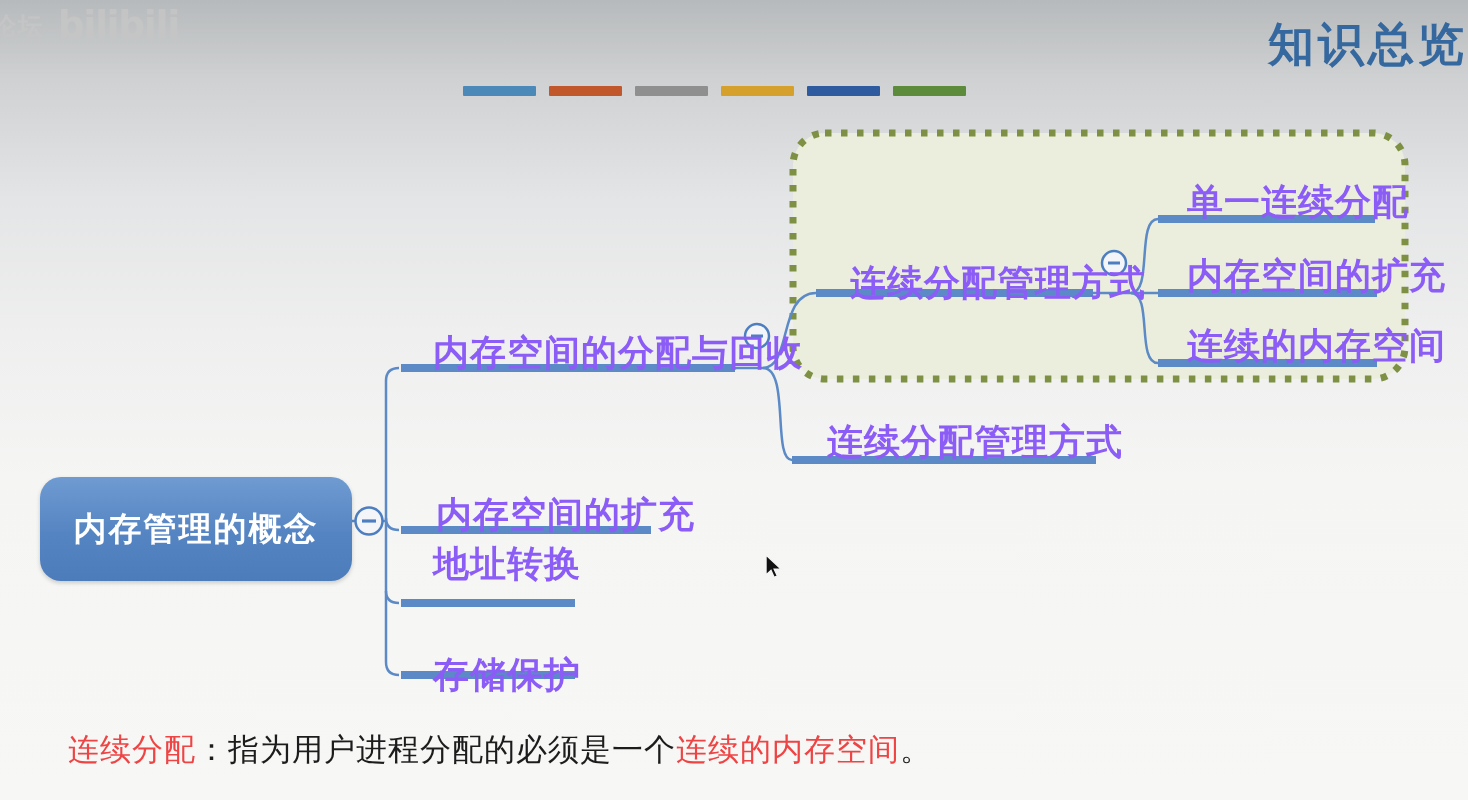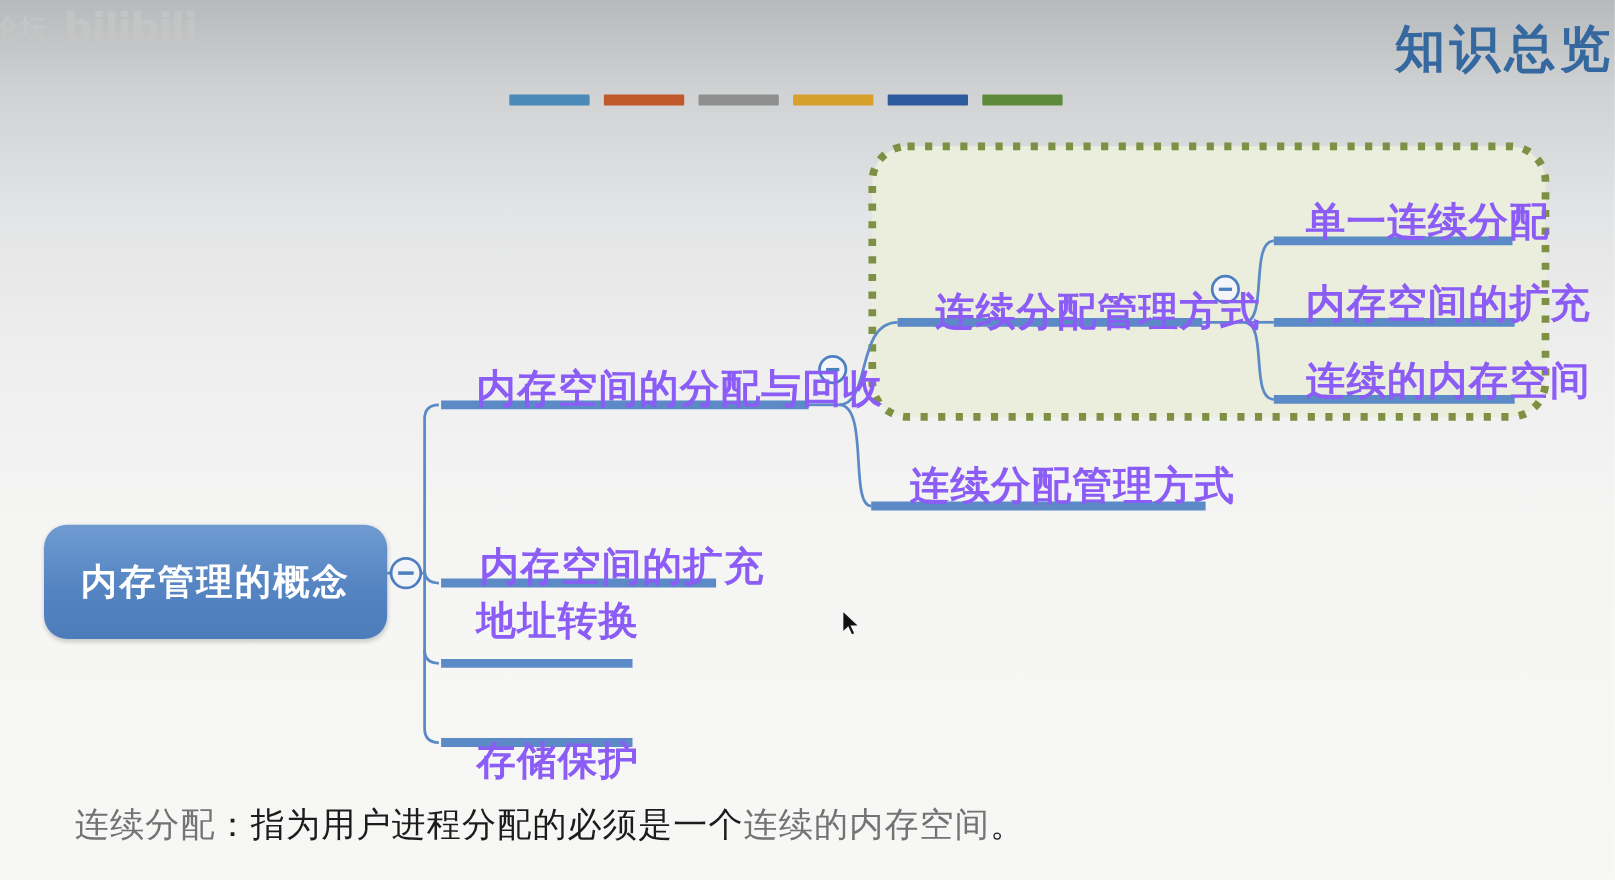--- a/index.html
+++ b/index.html
@@ -30,21 +30,21 @@
     background:linear-gradient(180deg,#6f9bd1 0%,#5584c2 55%,#4d7cba 100%);
     border-radius:21px;display:flex;align-items:center;justify-content:center;
     color:#fff;font-size:33px;font-weight:700;letter-spacing:2px;
     box-shadow:0 2px 4px rgba(0,0,0,.18);
   }
   .note{
     position:absolute;left:68px;top:729px;white-space:nowrap;
     font-family:"Liberation Serif","DejaVu Serif",serif;
     font-size:31px;color:#1c1c1c;letter-spacing:1px;
   }
-  .note .red{color:#737373;}
+  .note .red{color:#ef4444;}
   .cursor{position:absolute;left:762px;top:553px;}
 </style>
 </head>
 <body>
 
 <div class="watermark">
   <span class="wm-cn">论坛</span>
   <span class="wm-logo">bilibili</span>
 </div>
 
@@ -102,21 +102,21 @@
     <circle cx="1114" cy="263" r="12" fill="#f3f5f9" stroke="#4d7fc0" stroke-width="2.5"></circle>
     <path d="M1108,263 H1120" stroke="#4d7fc0" stroke-width="3"></path>
   </g>
 </svg>
 
 <div class="root-node">内存管理的概念</div>
 
 <div class="map-label" style="left:433px;top:329px;">内存空间的分配与回收</div>
 <div class="map-label" style="left:436px;top:491px;">内存空间的扩充</div>
 <div class="map-label" style="left:433px;top:529px;margin-top:11px;">地址转换</div>
-<div class="map-label" style="left:433px;top:668px;font-family:Liberation Serif, serif;">存储保护</div>
+<div class="map-label" style="left:433px;top:651px;font-family:Liberation Serif, serif;">存储保护</div>
 
 <div class="map-label" style="left:850px;top:259px;">连续分配管理方式</div>
 <div class="map-label" style="left:827px;top:418px;">连续分配管理方式</div>
 
 <div class="map-label" style="left:1187px;top:178px;">单一连续分配</div>
 <div class="map-label" style="left:1187px;top:252px;">内存空间的扩充</div>
 <div class="map-label" style="left:1187px;top:322px;">连续的内存空间</div>
 
 <div class="note">
   <span class="red">连续分配</span><span>：</span><span>指为用户进程分配的必须是一个</span><span class="red">连续的内存空间</span><span>。</span>

